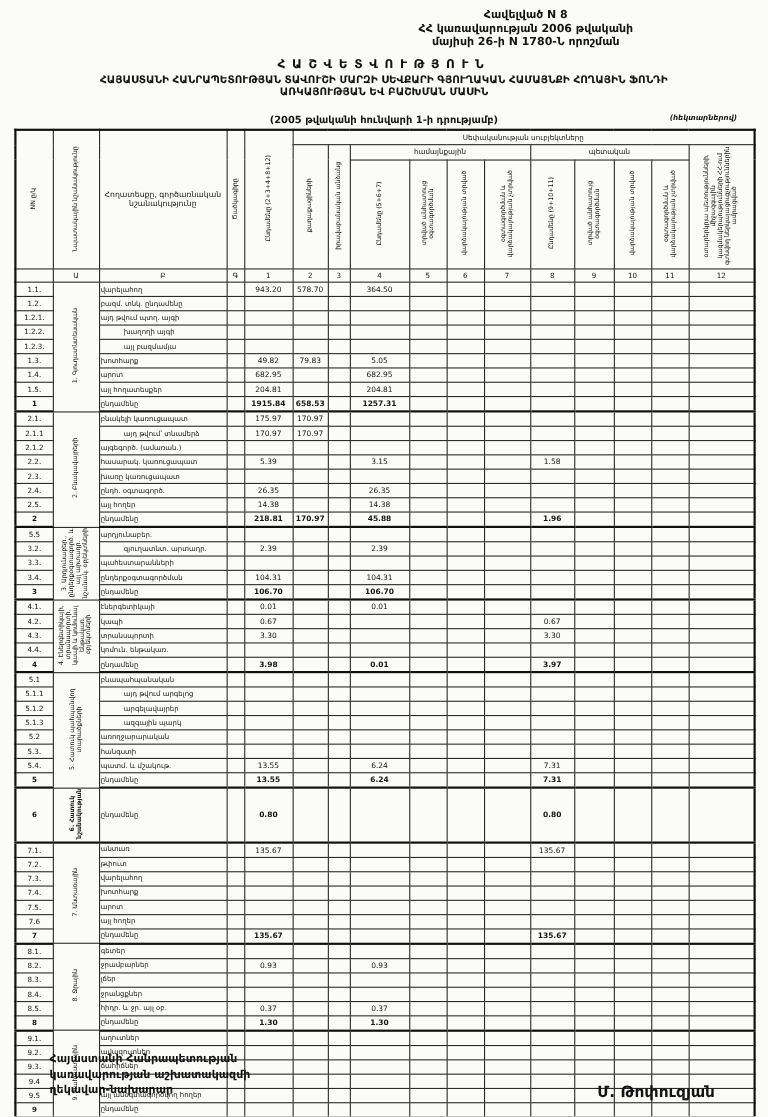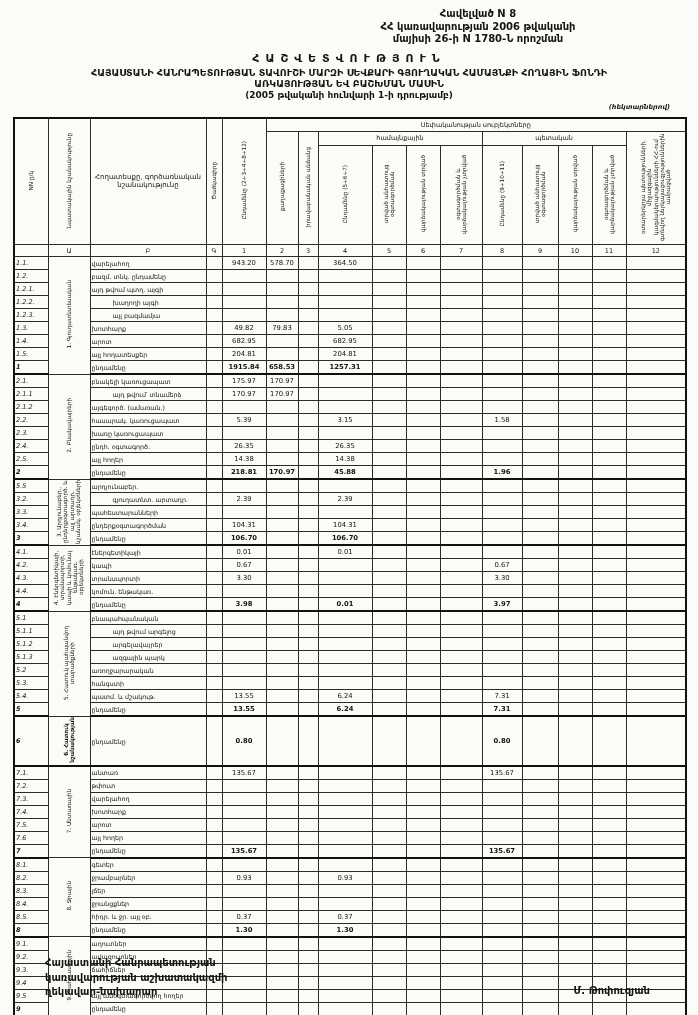--- a/index.html
+++ b/index.html
@@ -17,21 +17,21 @@
   .appendix{
     position:absolute;top:8px;right:10px;width:420px;
     text-align:center;font-size:10px;font-weight:bold;line-height:1.25;
   }
 
   
   .titles{position:absolute;top:52px;left:0;width:100%;text-align:center;}
   .t-main{font-size:11px;font-weight:bold;letter-spacing:6px;}
   .t-sub{font-size:9.5px;font-weight:bold;margin-top:2px;}
   .t-sub2{font-size:9.5px;font-weight:bold;}
-  .t-date{font-size:9px;font-weight:bold;margin-top:1px;}
+  .t-date{font-size:9px;font-weight:bold;margin-top:16px;}
   .unit-note{
     position:absolute;top:103px;right:28px;
     font-size:6.5px;font-style:italic;font-weight:bold;
   }
 
   
   table{
     position:absolute;top:117px;left:13px;
     width:672px;border-collapse:collapse;table-layout:fixed;
     font-size:7px;
@@ -48,41 +48,41 @@
     display:inline-block;
     writing-mode:vertical-rl;transform:rotate(180deg);
     font-size:5.7px;line-height:1.1;max-height:88px;
     white-space:normal;
   }
   .vh-tall{max-height:110px;}
   .hdr-row3 th{height:92px;}
   .letters td{height:11px;text-align:center;font-size:6.5px;padding:0;}
   tbody td{height:12px;}
   tbody tr.tall td{height:42px;}
-  .row-number{text-align:left;font-size:6.5px;font-style:italic;}
+  .row-number{text-align:center;font-size:6.5px;}
   .land-type-label{text-align:left;font-size:6.3px;white-space:nowrap;}
   .land-type-label.indent{padding-left:22px;}
   .value-cell{text-align:center;font-size:6.8px;}
   .section-label{text-align:center;}
   .sect{
     display:inline-block;
     writing-mode:vertical-rl;transform:rotate(180deg);
     font-size:5.7px;line-height:1.1;max-height:92px;
   }
   tr.total-row td{border-bottom:2px solid #111;font-weight:bold;}
   tr.total-row .land-type-label{font-weight:normal;}
 
   
   .footer-left{
     position:absolute;left:45px;top:956px;
     font-size:10px;font-weight:bold;line-height:1.45;
   }
   .signature{
     position:absolute;right:48px;top:985px;
-    font-size:10px;font-weight:bold;text-align:center;
+    font-size:14px;font-weight:bold;text-align:center;
   }
 </style>
 </head>
 <body>
 
 <div class="page">
 
   <div class="appendix">
     <div>Հավելված N 8</div>
     <div>ՀՀ կառավարության 2006 թվականի</div>

